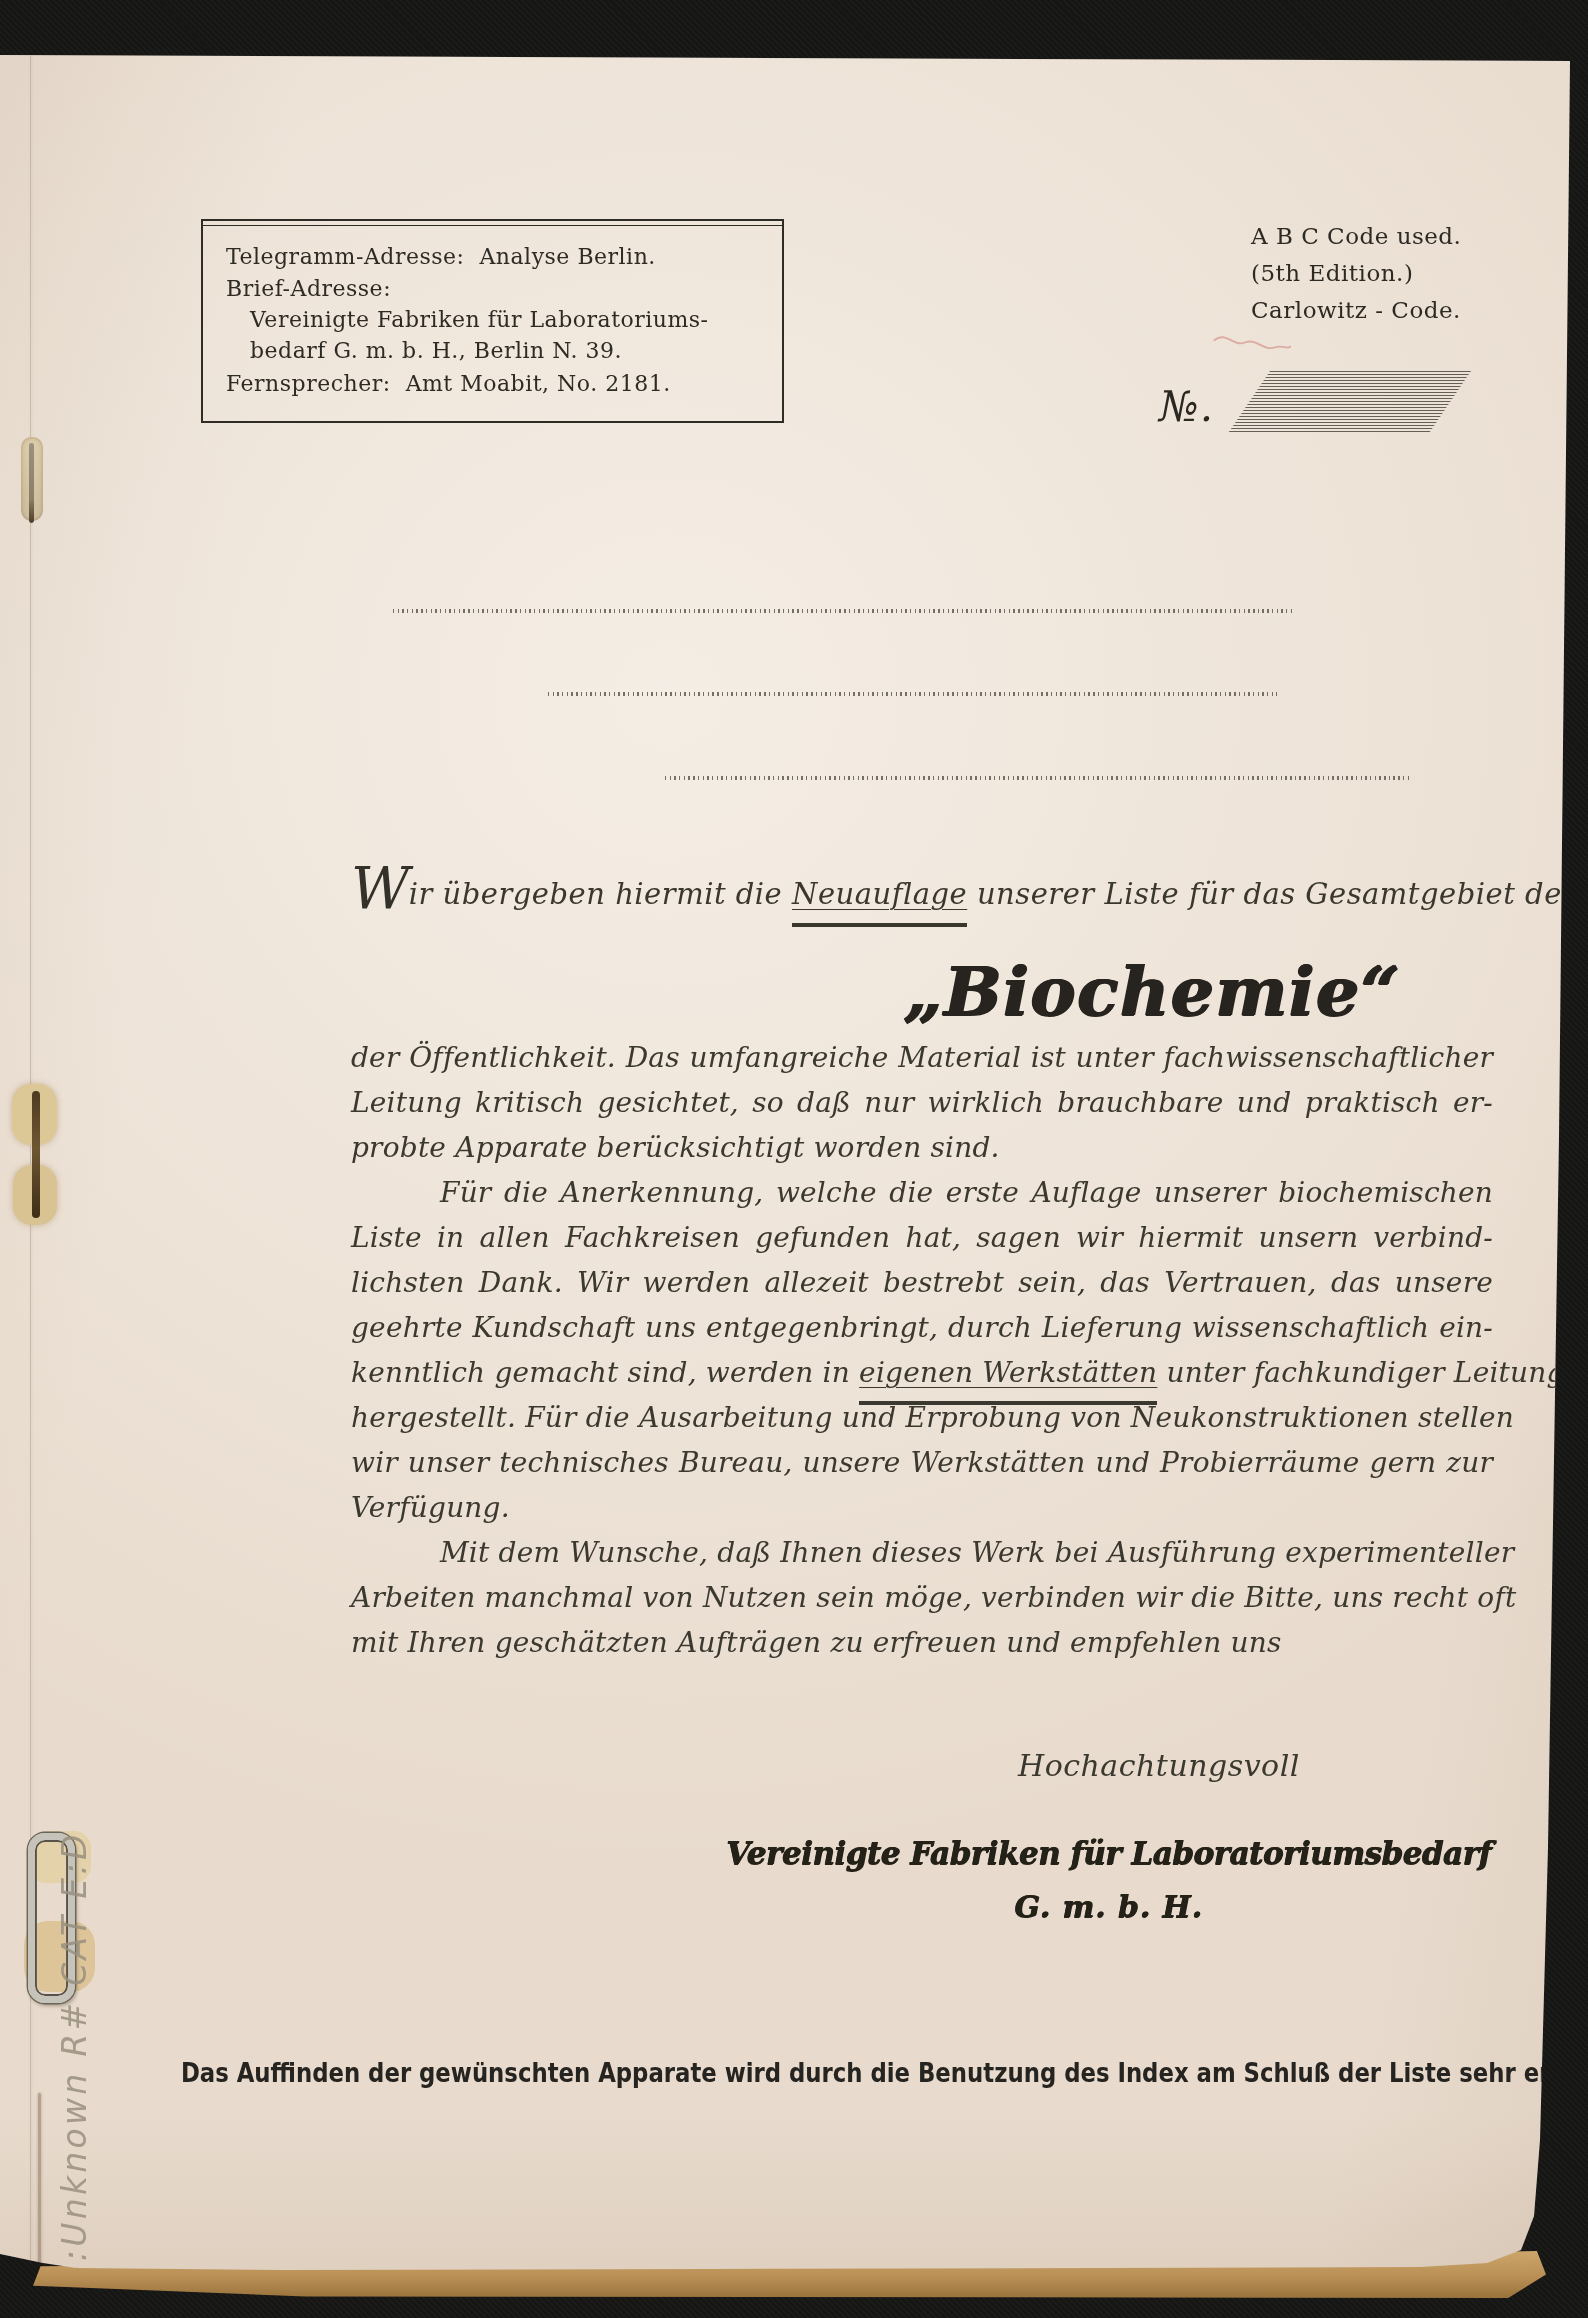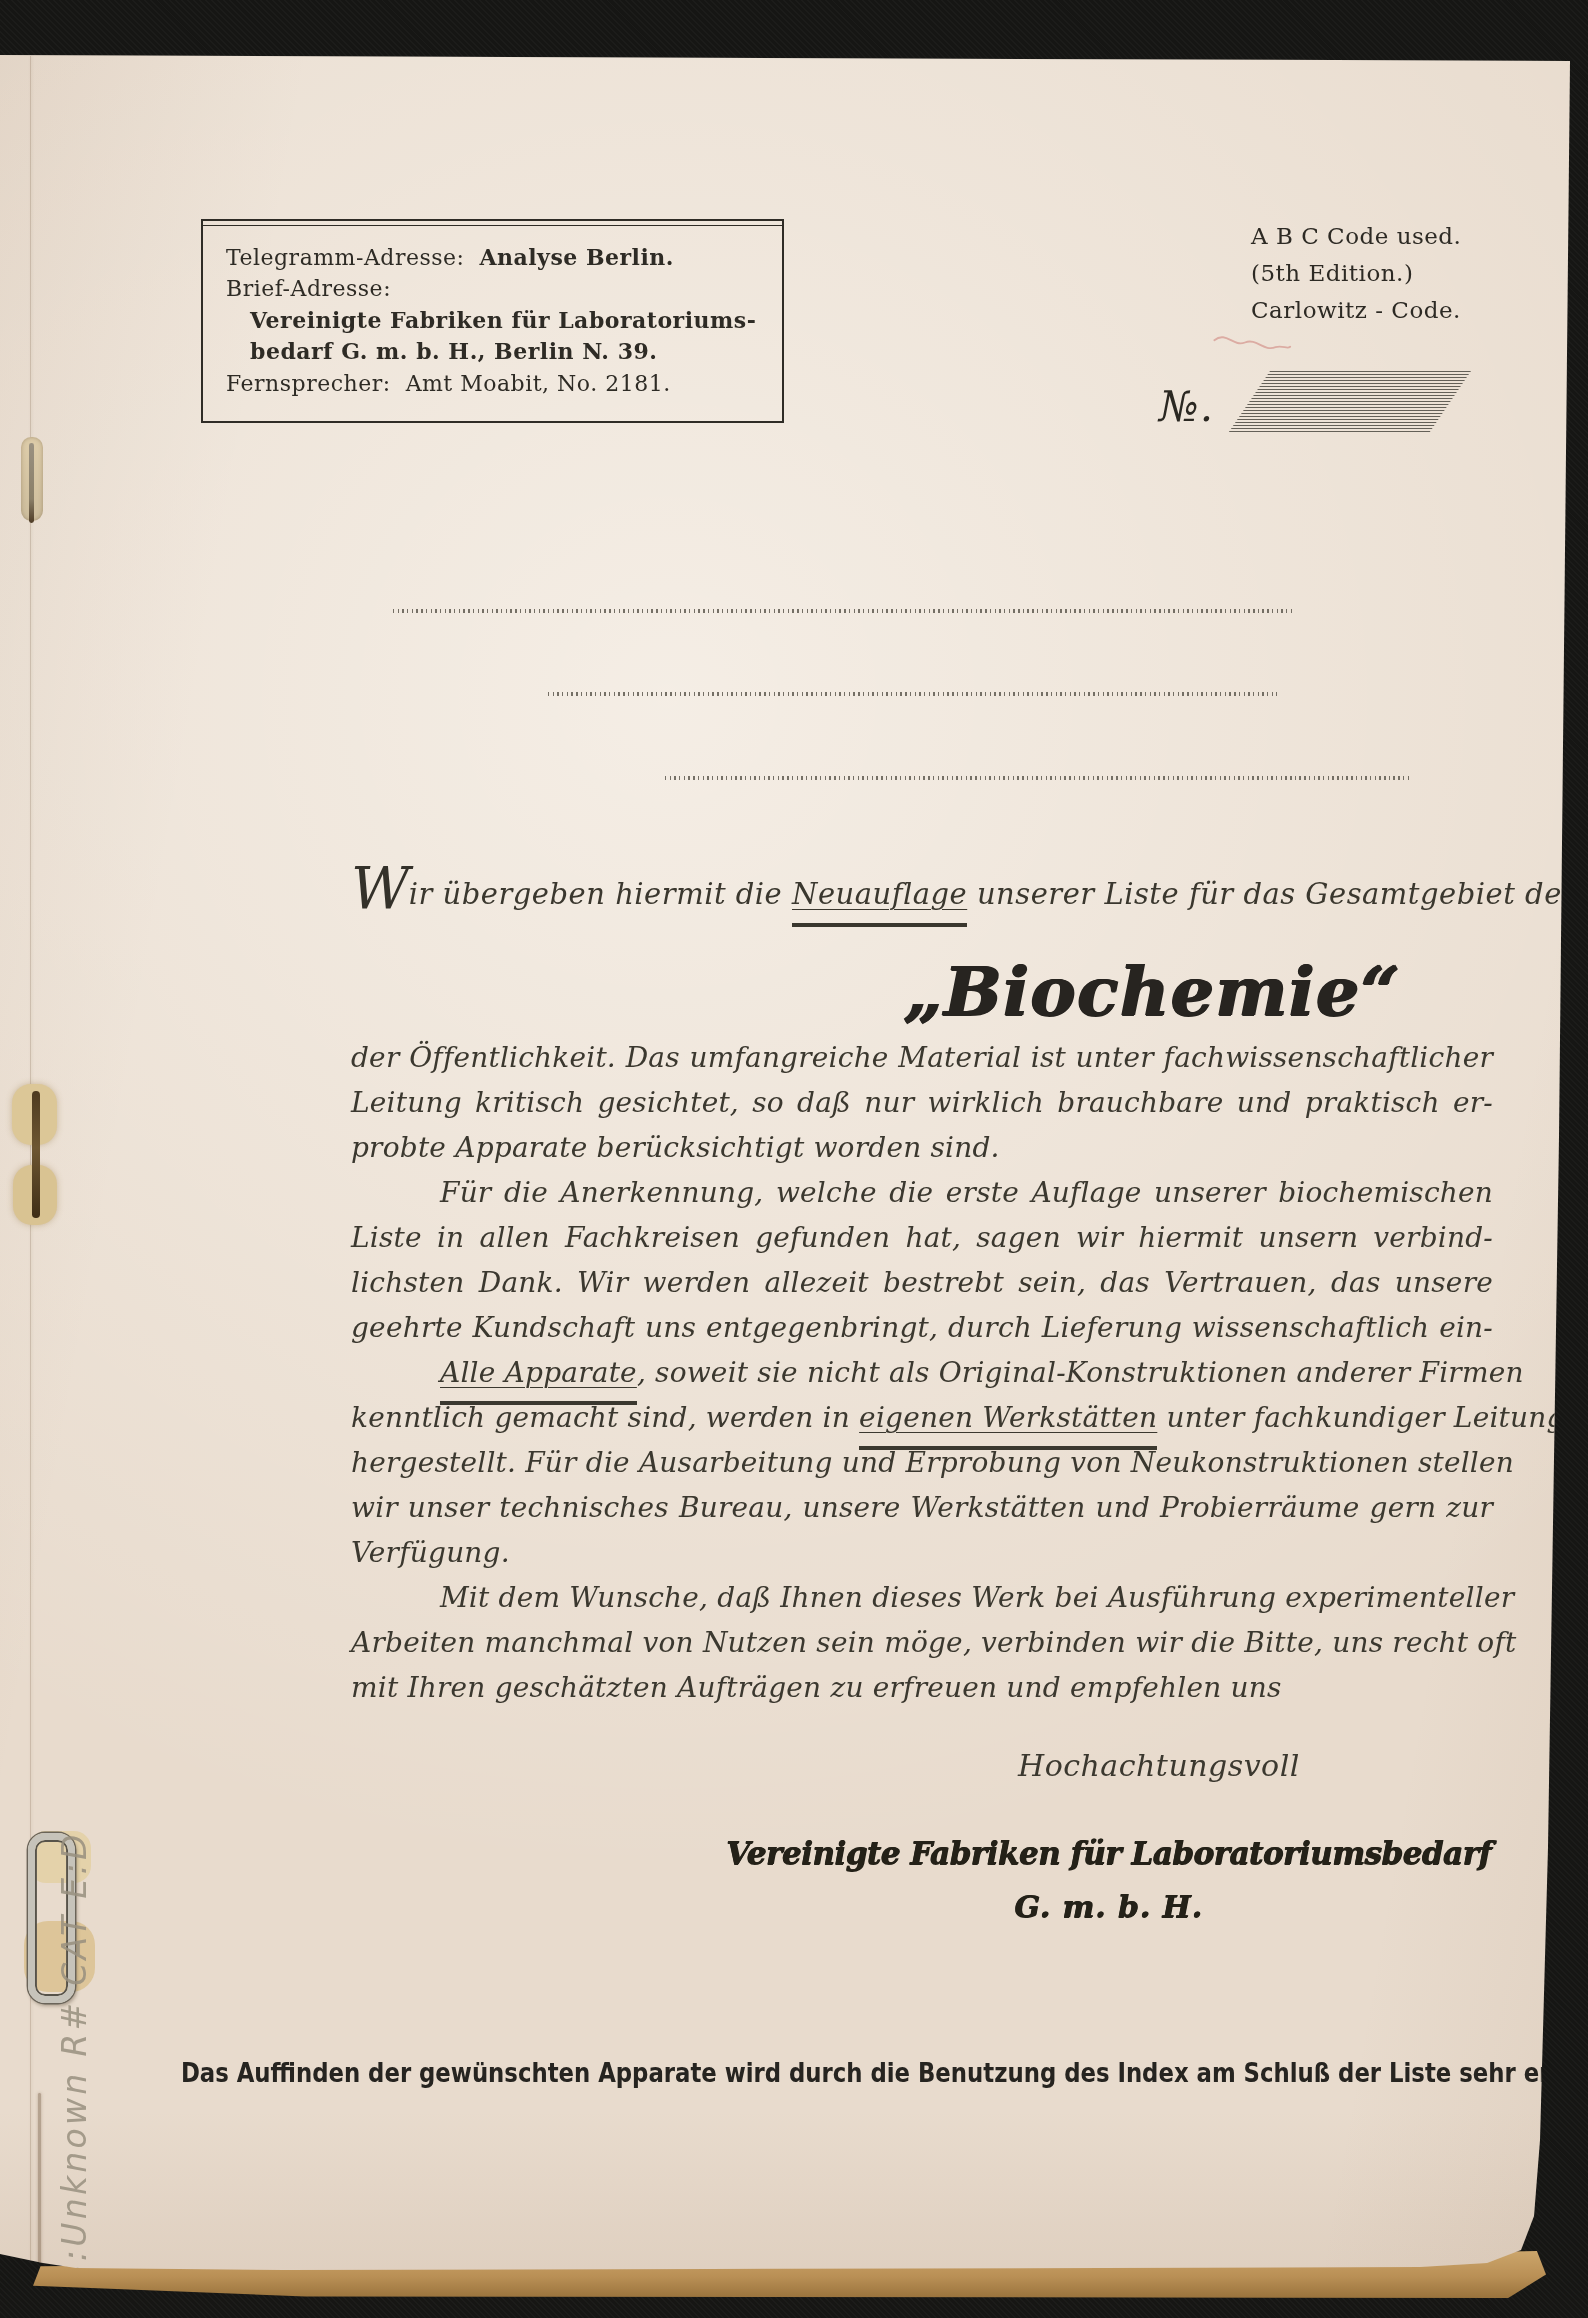--- a/index.html
+++ b/index.html
@@ -50,21 +50,21 @@
   .staple-zone .staple{position:absolute;left:8.5px;top:4.7px;width:33px;height:156px;
     border:7px solid #c6c3ba;border-radius:17px;
     box-shadow:inset 0 0 0 1.9px #57534a, 0 0 0 1.4px #6a6459, 1.9px 2.8px 3.8px rgba(60,45,25,0.35);
     background:transparent;}
   .pink-thread{position:absolute;left:1212px;top:326px;width:80px;height:33px;opacity:0.75;}
   
   .tbox{position:absolute;left:201px;top:219px;width:579px;height:200px;
     border:2.4px solid #2f2c26;color:#2e2b25;}
   .tbox .inner-top{position:absolute;left:0px;top:3.8px;width:100%;height:1.4px;background:#2f2c26;}
   .tbox .tline{position:absolute;left:23px;white-space:nowrap;font-size:22px;letter-spacing:0.5px;color:#2e2b25;}
-  .tbox .b{font-weight:bold;}
+  .tbox .b{font-weight:normal;}
   .t1{top:23px;} .t2{top:55px;} .t3{top:86px;left:47px !important;} .t4{top:117px;left:47px !important;} .t5{top:150px;}
   
   .codeblock{position:absolute;left:1218px;top:218px;font-size:23px;line-height:37px;letter-spacing:0.5px;color:#2d2a24;margin-left:33px;}
   
   .no-label{position:absolute;left:1159px;top:382px;font-size:42px;font-style:italic;color:#2b2822;letter-spacing:0.9px;}
   .no-hatch{position:absolute;left:1270px;top:371px;width:201px;height:63px;
     transform:skewX(-34deg);transform-origin:top left;
     background:repeating-linear-gradient(to bottom,#514e46 0px,#514e46 1.2px,rgba(0,0,0,0) 1.2px,rgba(0,0,0,0) 3px);
     opacity:0.88;}
   
@@ -157,21 +157,20 @@
     <div class="headline">„Biochemie“</div>
 
     <div class="bodytext">
       <div class="bl">der Öffentlichkeit.  Das umfangreiche Material ist unter fachwissenschaftlicher</div>
       <div class="bl">Leitung kritisch gesichtet, so daß nur wirklich brauchbare und praktisch er-</div>
       <div class="bl pl">probte Apparate berücksichtigt worden sind.</div>
       <div class="bl ind">Für die Anerkennung, welche die erste Auflage unserer biochemischen</div>
       <div class="bl">Liste in allen Fachkreisen gefunden hat, sagen wir hiermit unsern verbind-</div>
       <div class="bl">lichsten Dank.  Wir werden allezeit bestrebt sein, das Vertrauen, das unsere</div>
       <div class="bl">geehrte Kundschaft uns entgegenbringt, durch Lieferung wissenschaftlich ein-</div>
-      <div class="bl ind"><span class="u2">Alle Apparate</span><span>, soweit sie nicht als Original-Konstruktionen anderer Firmen</span></div>
       <div class="bl"><span>kenntlich gemacht sind, werden in </span><span class="u2">eigenen Werkstätten</span><span> unter fachkundiger Leitung</span></div>
       <div class="bl">hergestellt.  Für die Ausarbeitung und Erprobung von Neukonstruktionen stellen</div>
       <div class="bl">wir unser technisches Bureau, unsere Werkstätten und Probierräume gern zur</div>
       <div class="bl pl">Verfügung.</div>
       <div class="bl ind">Mit dem Wunsche, daß Ihnen dieses Werk bei Ausführung experimenteller</div>
       <div class="bl">Arbeiten manchmal von Nutzen sein möge, verbinden wir die Bitte, uns recht oft</div>
       <div class="bl pl">mit Ihren geschätzten Aufträgen zu erfreuen und empfehlen uns</div>
     </div>
 
     <div class="closing">Hochachtungsvoll</div>

